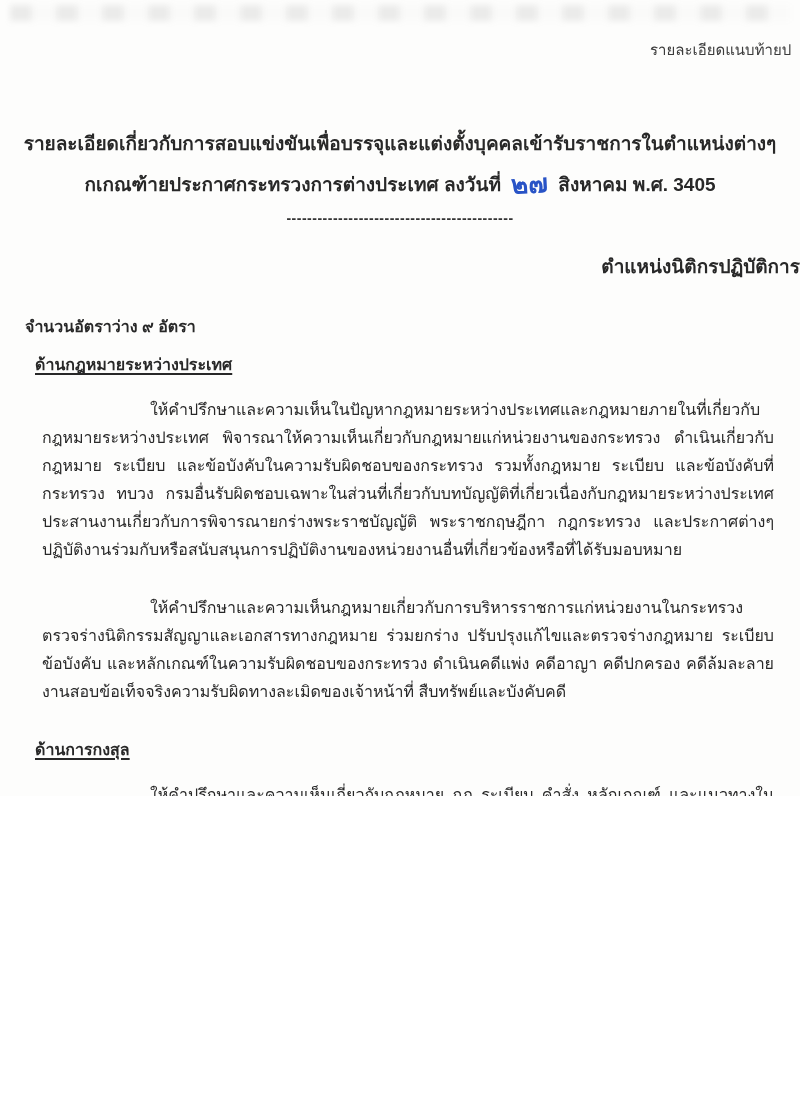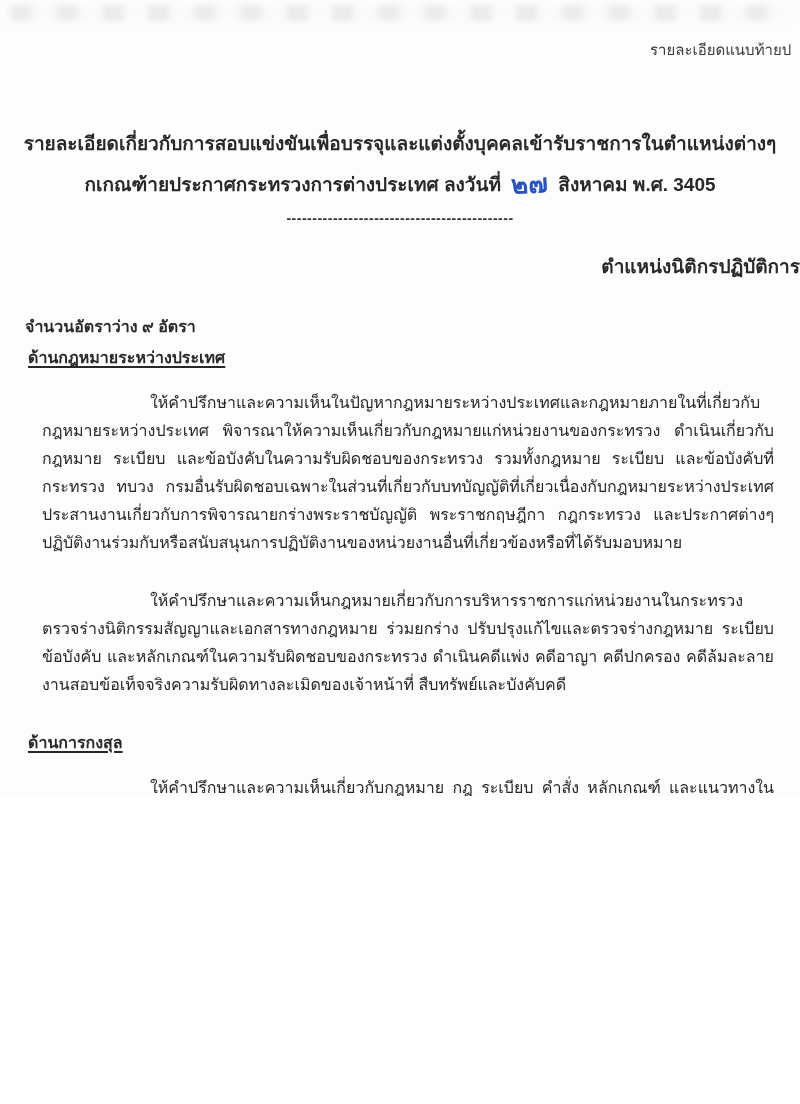--- a/index.html
+++ b/index.html
@@ -86,21 +86,21 @@
     font-weight: 700;
   }
   .general-heading {
     font-weight: 700;
     margin-top: 25px;
   }
   .section { margin-top: 30px; }
   .section.first { margin-top: 2px; }
   .sec-heading {
     font-weight: 700;
-    margin: 3px;
+    margin: 10px;
   }
   .sec-heading .u {
     text-decoration: underline;
     text-underline-offset: 3px;
     text-decoration-thickness: 1.5px;
   }
   .sec-body {
     margin: 17px;
     text-align: justify;
     text-indent: 108px;

